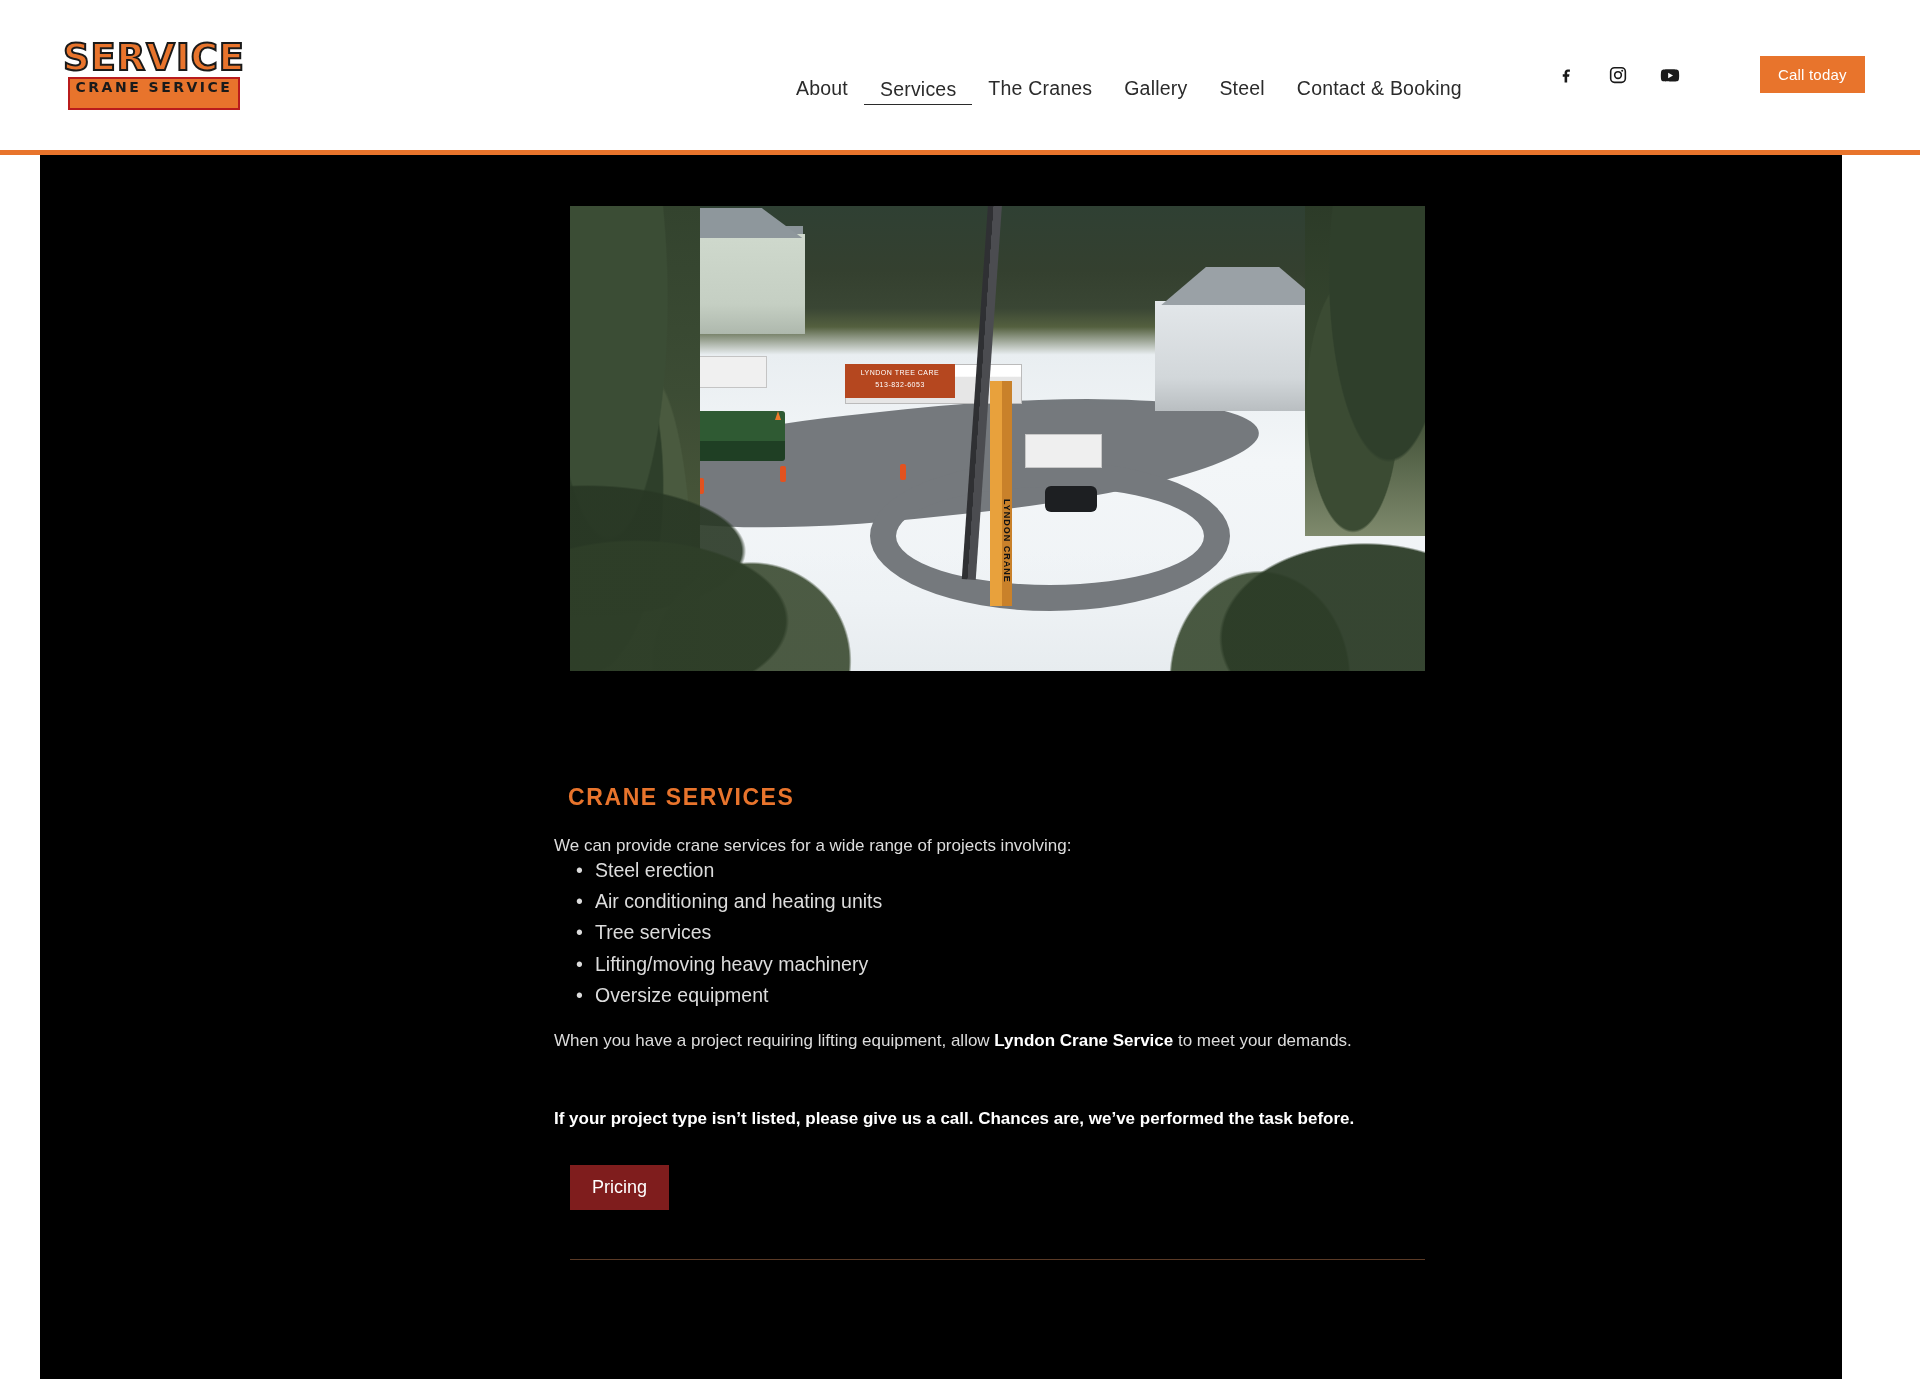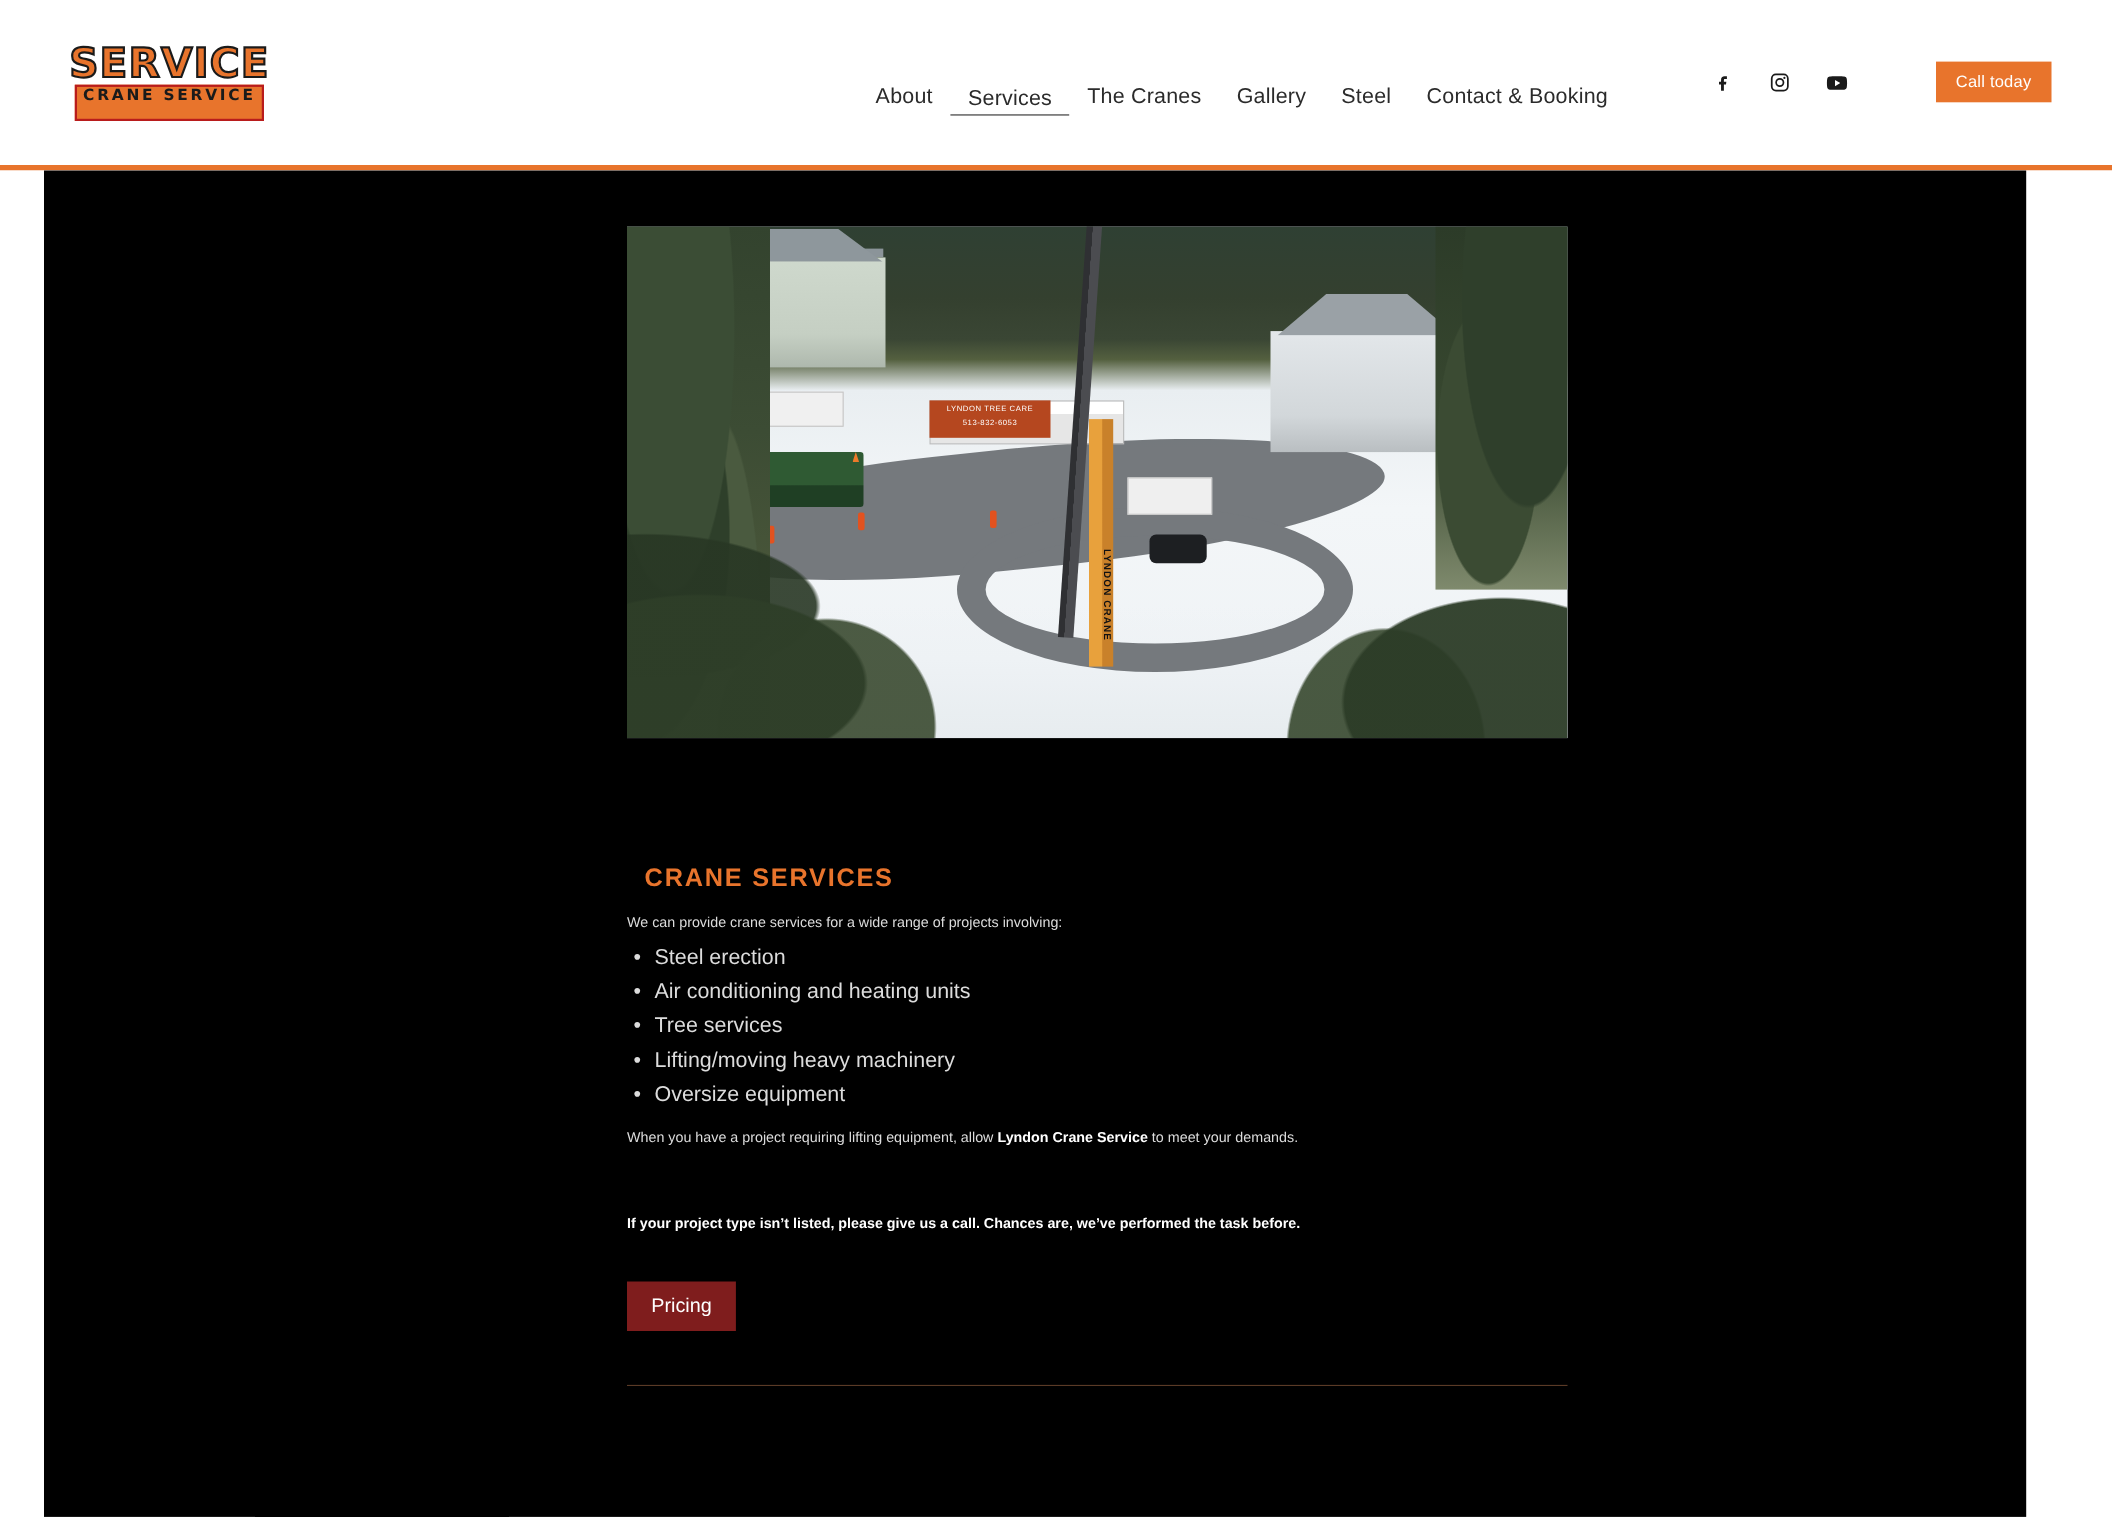--- a/index.html
+++ b/index.html
@@ -262,32 +262,32 @@
       radial-gradient(ellipse at 80% 75%, rgba(44,60,39,.95) 0 42%, transparent 43%),
       radial-gradient(ellipse at 45% 95%, rgba(55,72,46,.9) 0 38%, transparent 39%);
   }
   .photo-snowfield {
     position: absolute; left: 120px; bottom: 0; width: 620px; height: 120px;
     background: linear-gradient(180deg, rgba(240,244,247,.0) 0%, #eef2f5 40%, #e7ecef 100%);
   }
 
   .section-title {
     position: absolute;
-    left: 546px;
+    left: 528px;
     top: 610px;
     color: #E8742C;
     font-size: 23px;
     letter-spacing: 1.6px;
   }
 
   .body-text {
     position: absolute;
-    left: 530px;
+    left: 514px;
     color: #dcdcdc;
-    font-size: 13px;
+    font-size: 17px;
     line-height: 1.45;
     width: 860px;
   }
   .lead { top: 662px; }
 
   .bullets {
     position: absolute;
     left: 530px;
     top: 700px;
     margin: 0;

